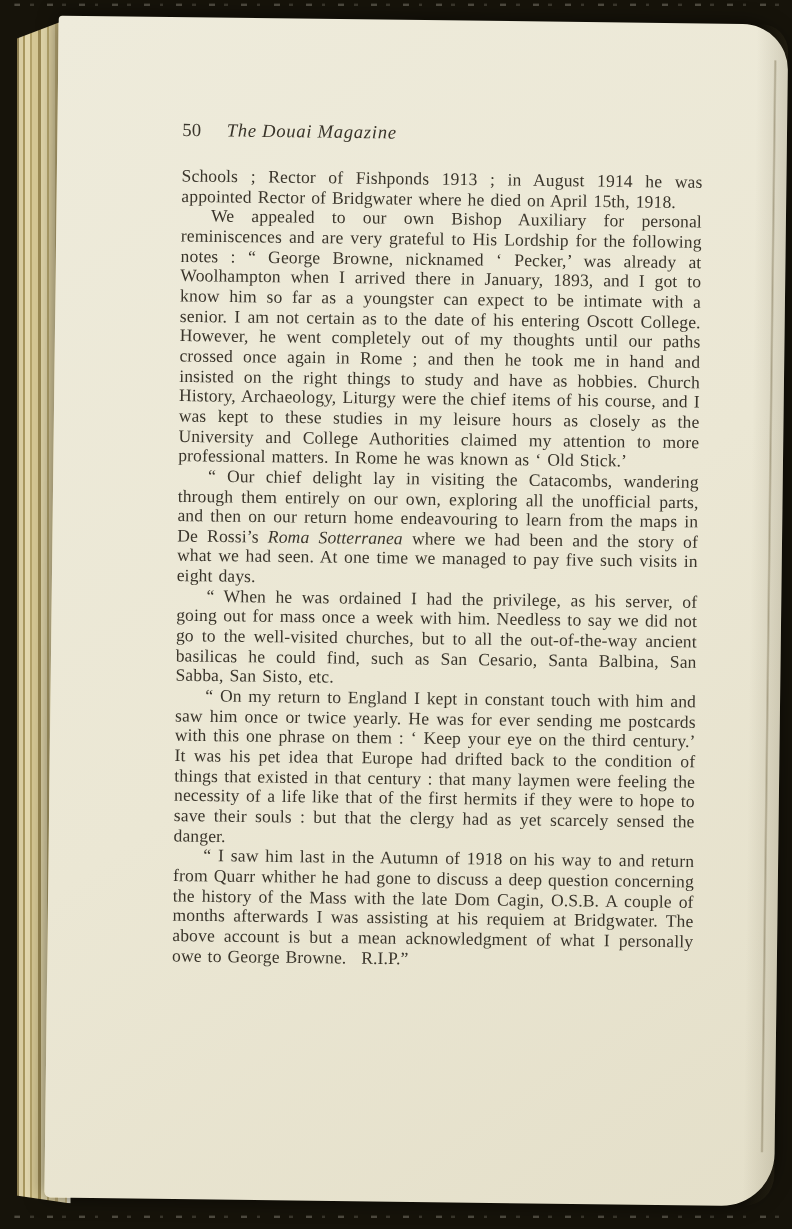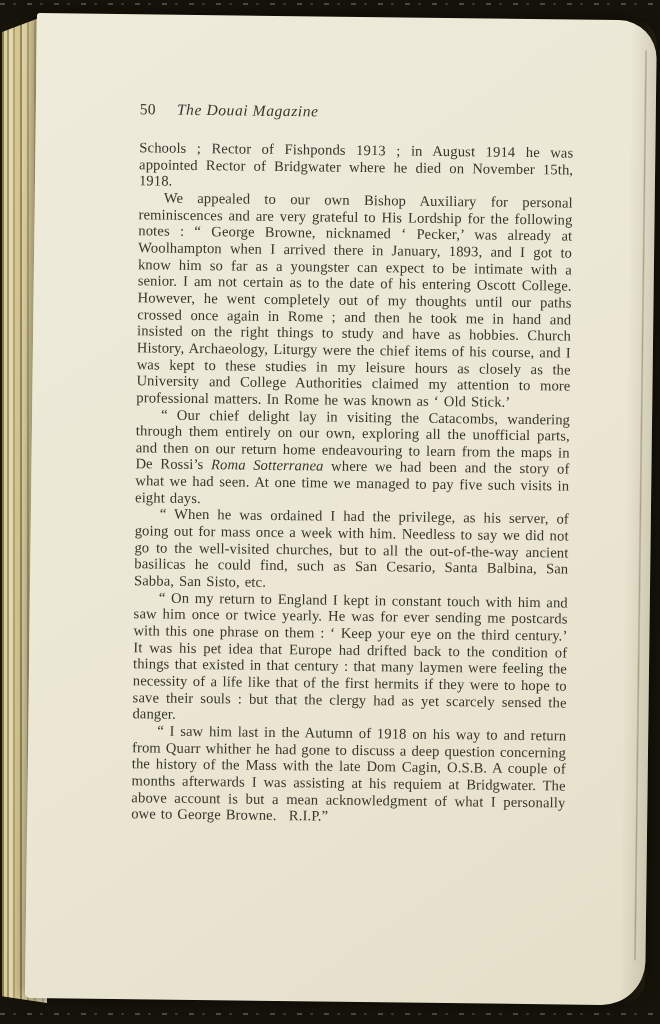--- a/index.html
+++ b/index.html
@@ -8,21 +8,21 @@
     --ink:#3a352b;
   }
   html,body{margin:0;padding:0;}
   body{
     width:660px;height:1024px;
     background:var(--bg);
     overflow:hidden;
     position:relative;
     font-family:"Liberation Serif","DejaVu Serif",serif;
   }
-  .scene{position:absolute;inset:0;}
+  .scene{position:absolute;inset:0;margin-left:12px;}
   
   .cover-sheen{
     position:absolute;left:0;right:0;height:2px;opacity:.55;
     background:repeating-linear-gradient(90deg,
       rgba(205,200,185,.55) 0 5px, rgba(205,200,185,0) 5px 13px,
       rgba(205,200,185,.35) 13px 16px, rgba(205,200,185,0) 16px 27px);
   }
   .cover-sheen.top{top:3px;}
   .cover-sheen.bottom{bottom:9px;}
   
@@ -100,21 +100,21 @@
   <div class="page-stack"></div>
 
   <div class="page">
     <div class="gutter-crease"></div>
 
     <div class="page-inner">
       <div class="running-header">
         <span class="folio">50</span><span class="title">The Douai Magazine</span>
       </div>
       <div>
-          <p class="para"><span>Schools ; Rector of Fishponds 1913 ; in August 1914 he was appointed Rector of Bridgwater where he died on November 15th, 1918.</span></p>
+          <p class="para"><span>Schools ; Rector of Fishponds 1913 ; in August 1914 he was appointed Rector of Bridgwater where he died on April 15th, 1918.</span></p>
           <p class="para indent"><span>We appealed to our own Bishop Auxiliary for personal reminiscences and are very grateful to His Lordship for the following notes : “ George Browne, nicknamed ‘ Pecker,’ was already at Woolhampton when I arrived there in January, 1893, and I got to know him so far as a youngster can expect to be intimate with a senior. I am not certain as to the date of his entering Oscott College. However, he went completely out of my thoughts until our paths crossed once again in Rome ; and then he took me in hand and insisted on the right things to study and have as hobbies. Church History, Archaeology, Liturgy were the chief items of his course, and I was kept to these studies in my leisure hours as closely as the University and College Authorities claimed my attention to more professional matters. In Rome he was known as ‘ Old Stick.’</span></p>
           <p class="para indent"><span>“ Our chief delight lay in visiting the Catacombs, wandering through them entirely on our own, exploring all the unofficial parts, and then on our return home endeavouring to learn from the maps in De Rossi’s </span><em>Roma Sotterranea</em><span> where we had been and the story of what we had seen. At one time we managed to pay five such visits in eight days.</span></p>
           <p class="para indent"><span>“ When he was ordained I had the privilege, as his server, of going out for mass once a week with him. Needless to say we did not go to the well-visited churches, but to all the out-of-the-way ancient basilicas he could find, such as San Cesario, Santa Balbina, San Sabba, San Sisto, etc.</span></p>
           <p class="para indent"><span>“ On my return to England I kept in constant touch with him and saw him once or twice yearly. He was for ever sending me postcards with this one phrase on them : ‘ Keep your eye on the third century.’ It was his pet idea that Europe had drifted back to the condition of things that existed in that century : that many laymen were feeling the necessity of a life like that of the first hermits if they were to hope to save their souls : but that the clergy had as yet scarcely sensed the danger.</span></p>
           <p class="para indent"><span>“ I saw him last in the Autumn of 1918 on his way to and return from Quarr whither he had gone to discuss a deep question concerning the history of the Mass with the late Dom Cagin, O.S.B. A couple of months afterwards I was assisting at his requiem at Bridgwater. The above account is but a mean acknowledgment of what I personally owe to George Browne.  R.I.P.”</span></p>
         </div>
     </div>
   </div>
 </div>
 

